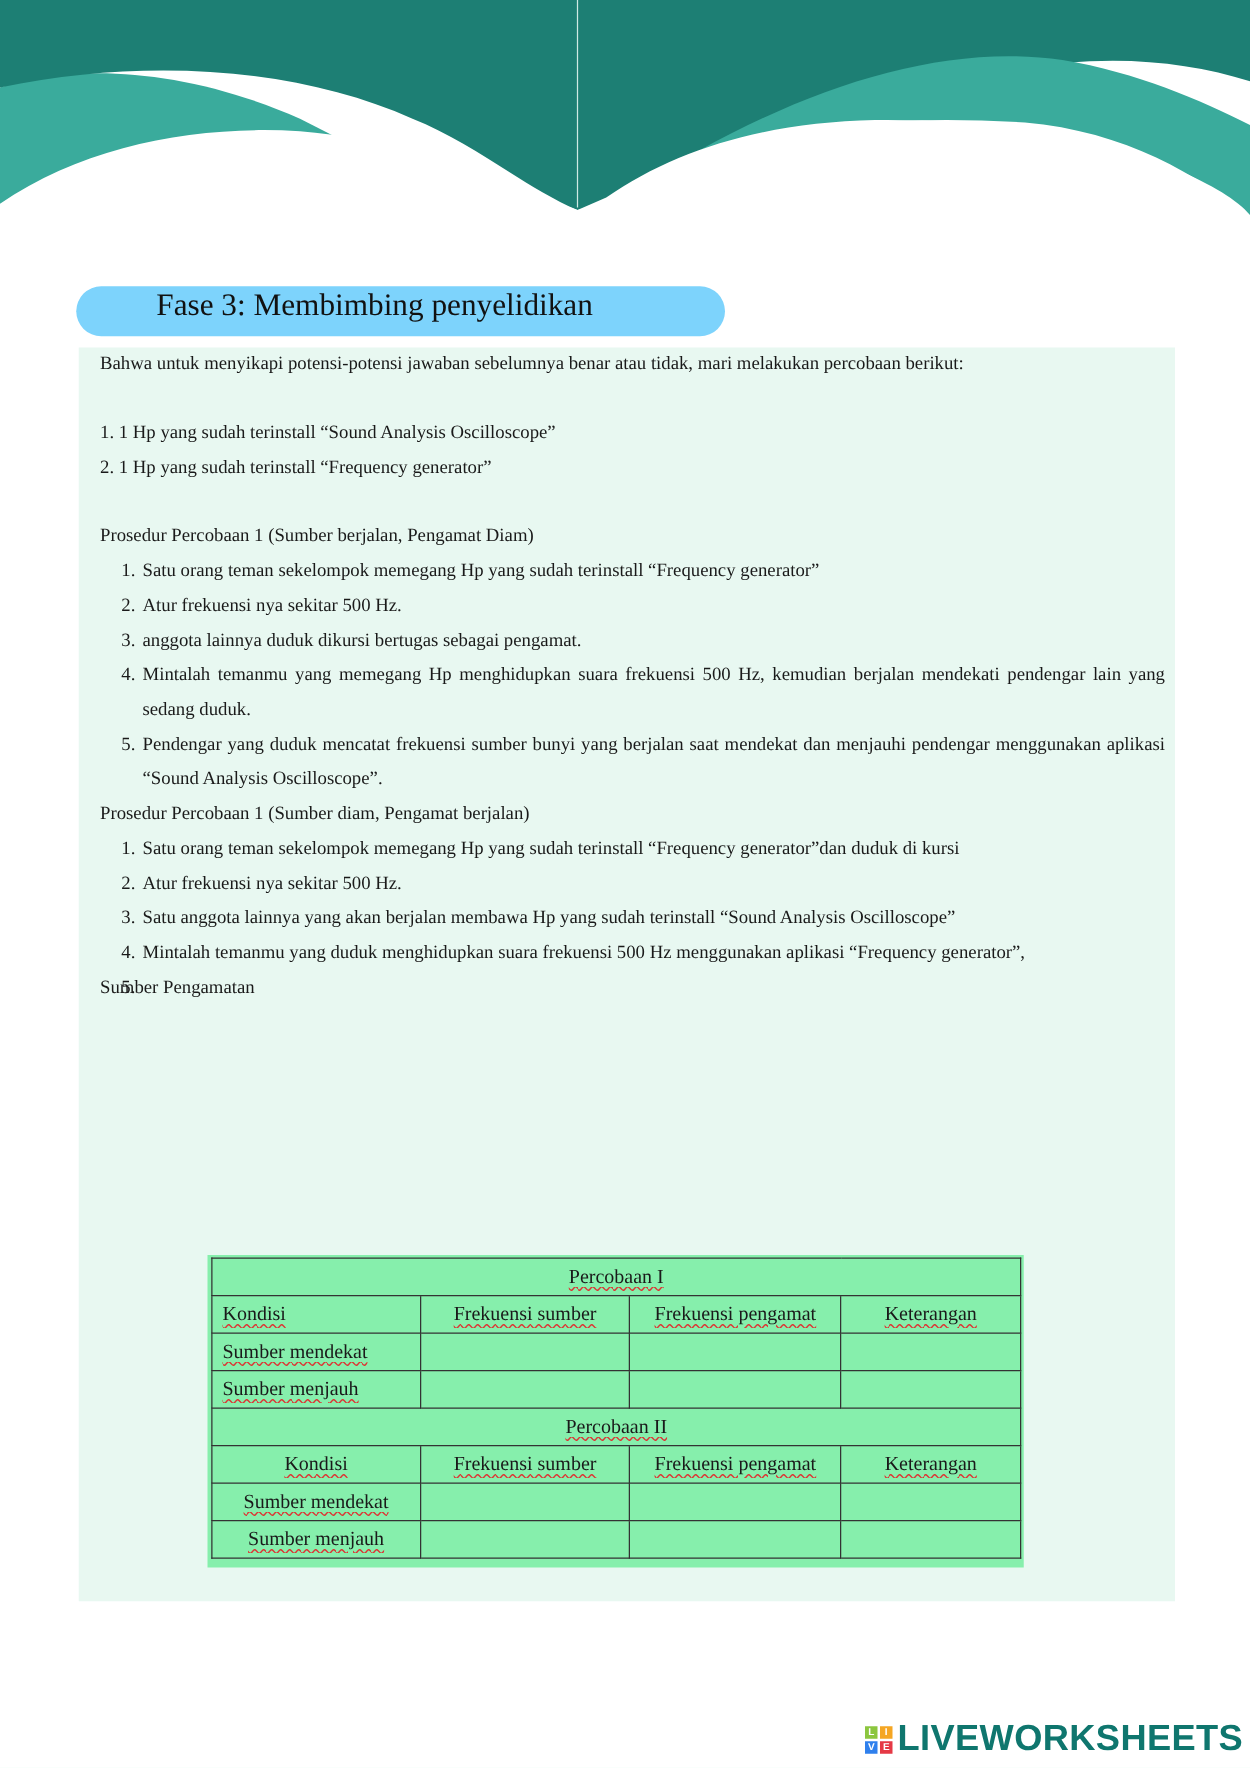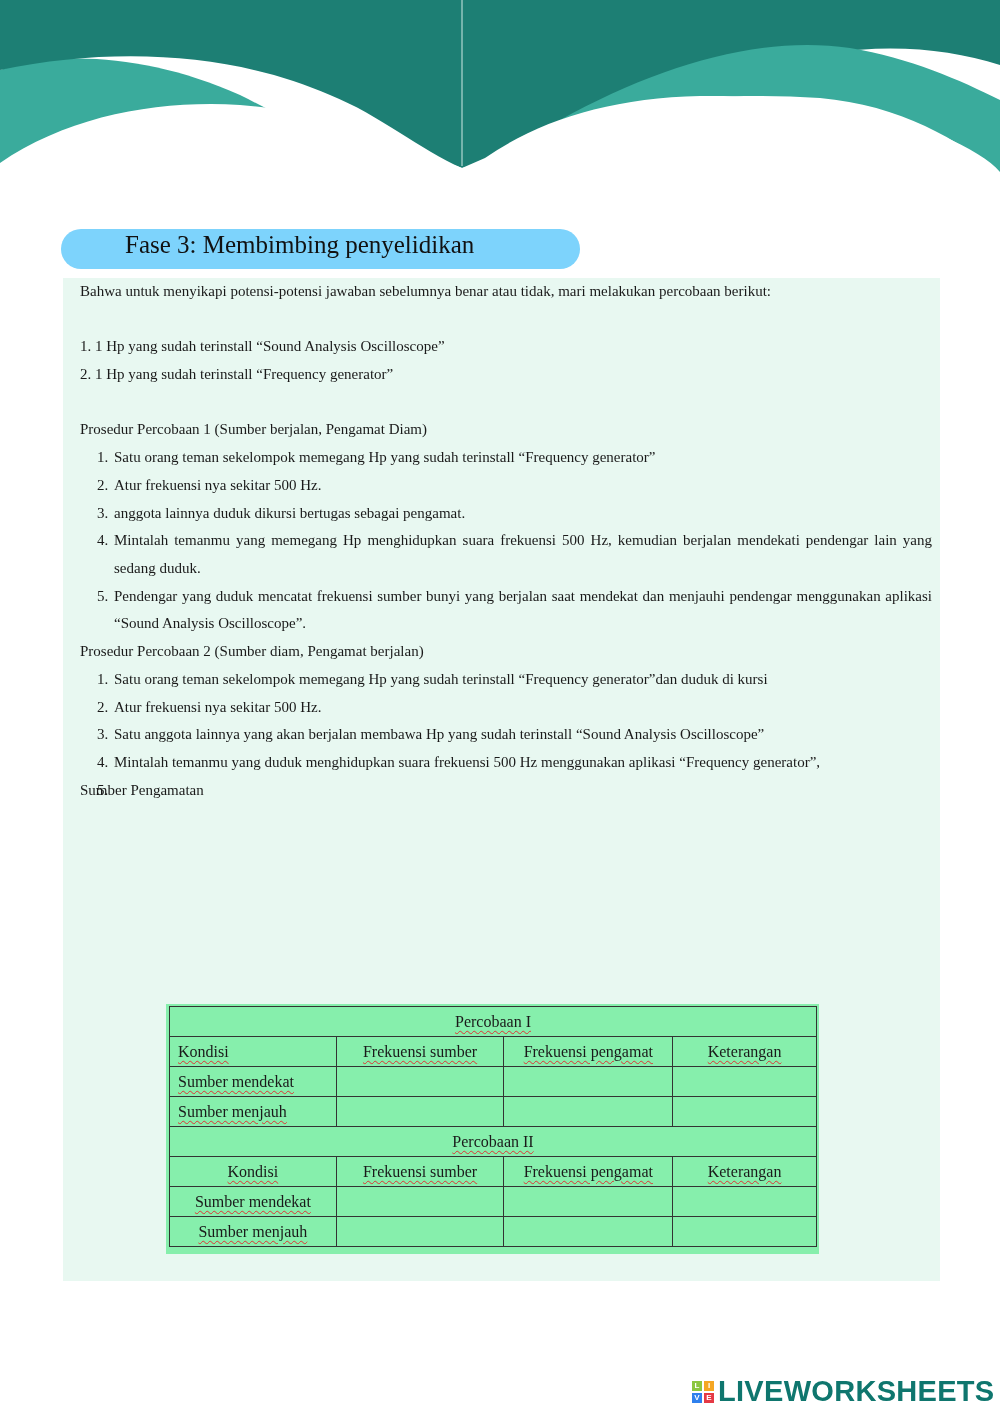--- a/index.html
+++ b/index.html
@@ -55,21 +55,21 @@
 
   <p>Prosedur Percobaan 1 (Sumber berjalan, Pengamat Diam)</p>
   <ol>
     <li><span class="num">1.</span><span>Satu orang teman sekelompok  memegang Hp yang sudah terinstall “Frequency generator”</span></li>
     <li><span class="num">2.</span><span>Atur frekuensi nya sekitar 500 Hz.</span></li>
     <li><span class="num">3.</span><span>anggota lainnya duduk dikursi bertugas sebagai pengamat.</span></li>
     <li><span class="num">4.</span><span>Mintalah temanmu yang memegang Hp menghidupkan suara frekuensi 500 Hz, kemudian berjalan mendekati pendengar lain yang sedang duduk.</span></li>
     <li><span class="num">5.</span><span>Pendengar yang duduk mencatat frekuensi sumber bunyi yang berjalan saat mendekat dan menjauhi pendengar menggunakan aplikasi “Sound Analysis Oscilloscope”.</span></li>
   </ol>
 
-  <p>Prosedur Percobaan 2 (Sumber diam, Pengamat berjalan)</p>
+  <p>Prosedur Percobaan 1 (Sumber diam, Pengamat berjalan)</p>
   <ol>
     <li><span class="num">1.</span><span>Satu orang teman sekelompok memegang Hp yang sudah terinstall “Frequency generator”dan duduk di kursi</span></li>
     <li><span class="num">2.</span><span>Atur frekuensi nya sekitar 500 Hz.</span></li>
     <li><span class="num">3.</span><span>Satu anggota lainnya yang akan berjalan membawa Hp yang sudah terinstall “Sound Analysis Oscilloscope”</span></li>
     <li><span class="num">4.</span><span>Mintalah temanmu yang duduk menghidupkan suara frekuensi 500 Hz menggunakan aplikasi “Frequency generator”,</span></li>
     <li><span class="num">5.</span></li>
   </ol>
   <p>Sumber Pengamatan</p>
 </div>
 

